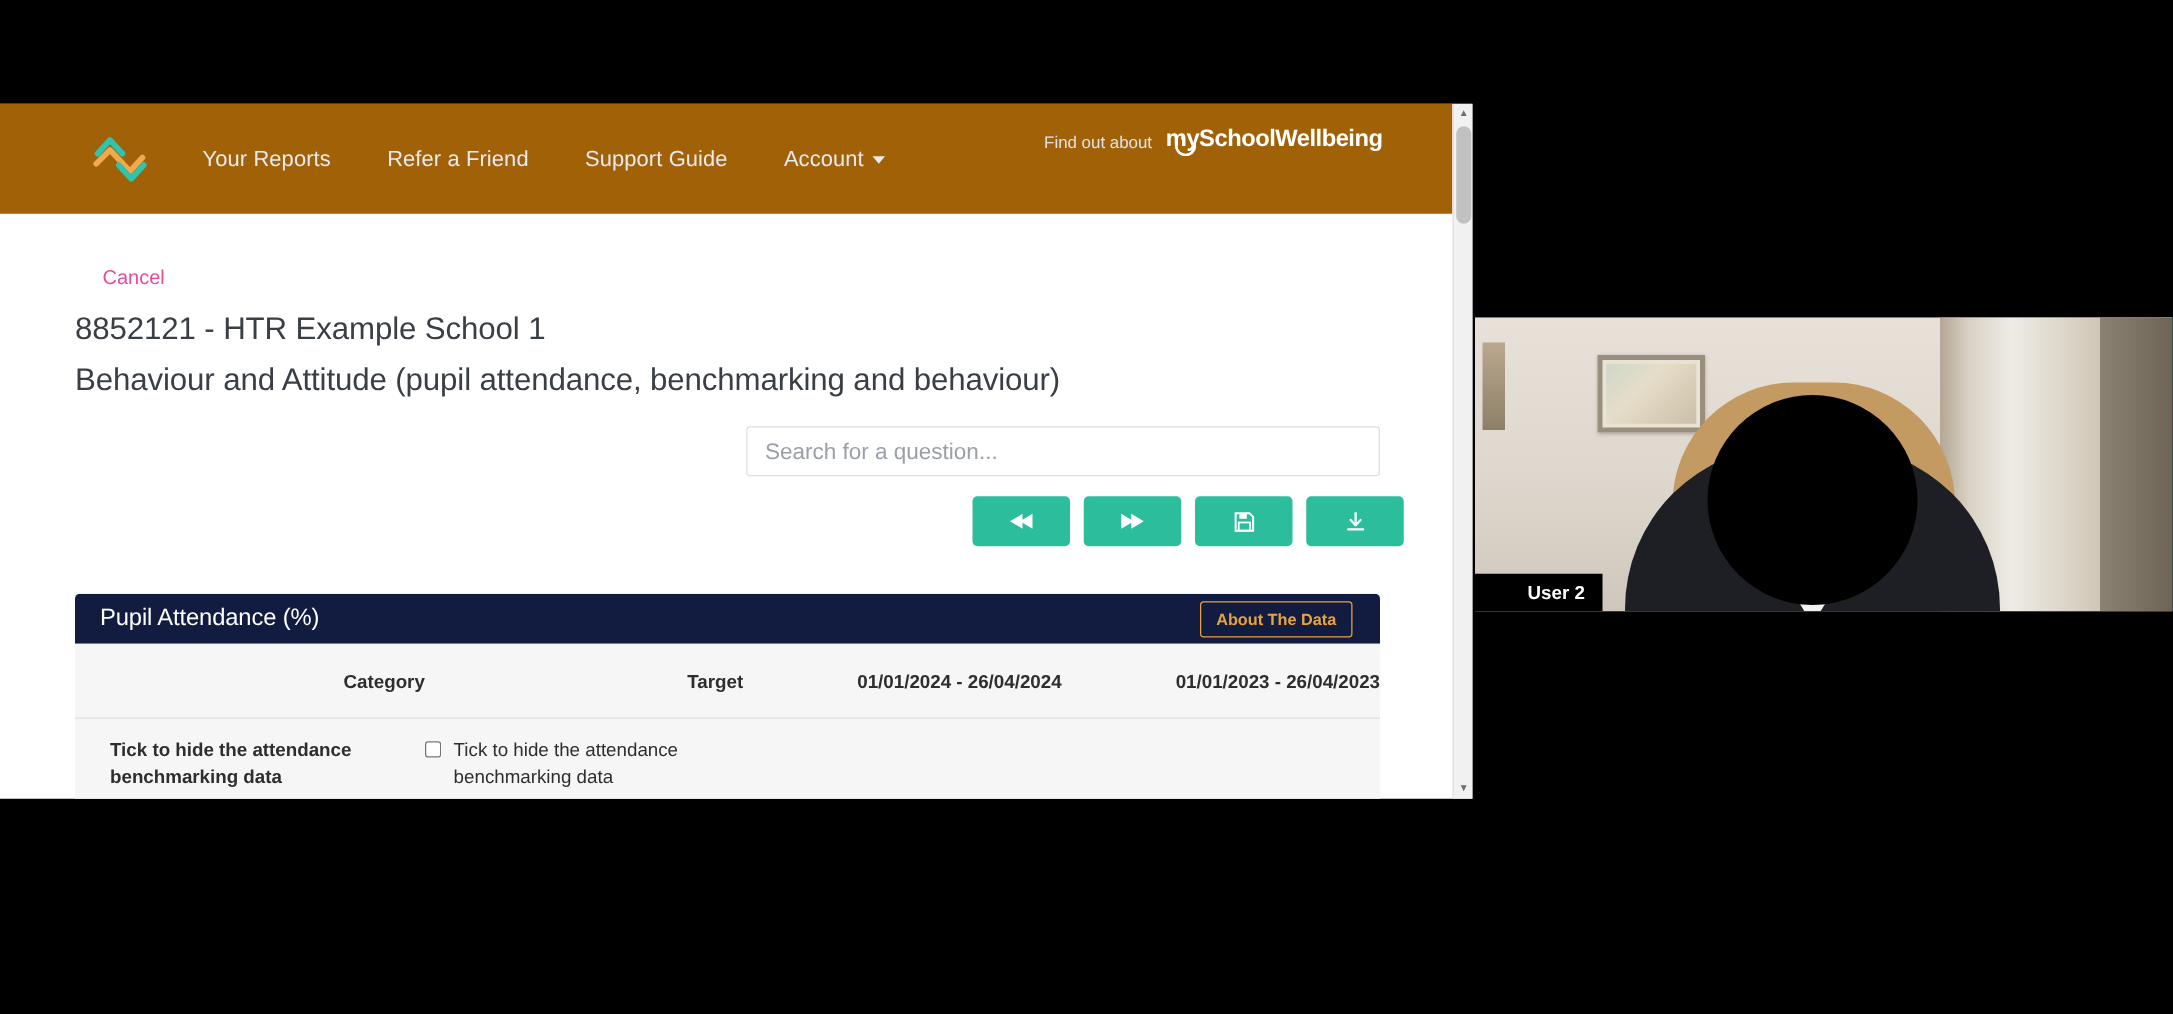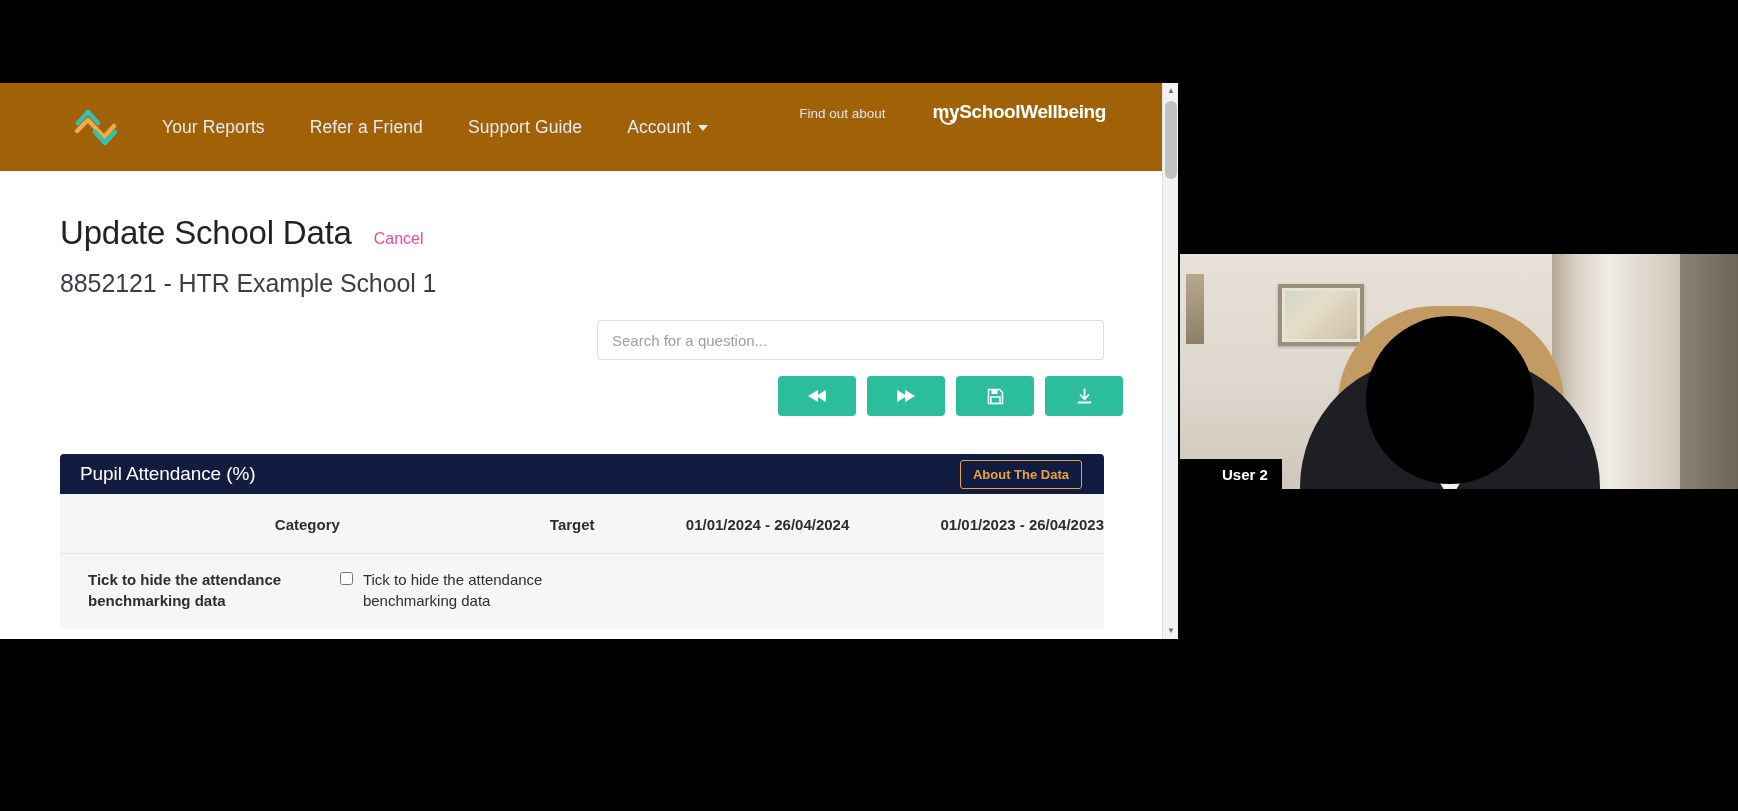--- a/index.html
+++ b/index.html
@@ -31,21 +31,21 @@
     color: #e8eaf2; font-size: 17.5px; letter-spacing: .1px;
     margin-right: 45px; white-space: nowrap; cursor: pointer;
   }
   .nav-link.caret::after {
     content: ""; display: inline-block; margin-left: 7px;
     border-left: 5px solid transparent; border-right: 5px solid transparent;
     border-top: 6px solid #e8eaf2; vertical-align: 2px;
   }
   .nav-right {
     position: absolute; right: 56px; top: 18px;
-    display: flex; align-items: flex-start; gap: 36px;
+    display: flex; align-items: flex-start;
   }
   .find-out {
     color: #dfe3ee; font-size: 13.5px; margin-right: 11px; margin-top: 5px;
     white-space: nowrap;
   }
   .ms-wordmark { position: relative; color: #fff; font-size: 19px; font-weight: bold;
     letter-spacing: -.4px; white-space: nowrap; }
   .ms-smile {
     position: absolute; left: 7px; top: 13px; width: 17px; height: 11px;
     border: 2px solid #fff; border-top: none;
@@ -72,21 +72,21 @@
   .section-line {
     font-size: 25px; color: #3a3f46; font-weight: 400;
     padding: 12px 0 0 60px; letter-spacing: -.1px;
   }
 
   
   .search-wrap { position: relative; margin-top: 22px; height: 44px; }
   .search-input {
     position: absolute; left: 597px; top: 0; width: 507px; height: 40px;
     border: 1px solid #dcdfe3; border-radius: 3px; background: #fff;
-    font-family: "Liberation Sans", sans-serif; font-size: 15px;
+    font-family: "Liberation Sans", sans-serif; font-size: 18px;
     color: #3a3f46; padding: 0 14px; outline: none;
   }
   .search-input::placeholder { color: #9aa0a6; }
 
   .action-row {
     position: absolute; left: 778px; top: 56px;
     display: flex; gap: 11px;
   }
   .act-btn {
     width: 78px; height: 40px; border: none; border-radius: 4px;
@@ -227,26 +227,26 @@
         <span class="ms-wordmark">
           <span>mySchoolWellbeing</span>
           <span class="ms-smile"></span>
         </span>
       </div>
     </div>
 
     <div class="page">
 
       <div class="title-row">
-        <span class="page-title">Update School Data</span>
         <span class="cancel-link">Cancel</span>
       </div>
 
       <div class="school-line">8852121 - HTR Example School 1</div>
 
+      <div class="section-line">Behaviour and Attitude (pupil attendance, benchmarking and behaviour)</div>
 
       <div class="search-wrap">
         <input class="search-input" type="text" placeholder="Search for a question..." style="">
 
         <div class="action-row">
 
           <button class="act-btn">
             <span>
               <svg width="20" height="14" viewBox="0 0 20 14">
                 <polygon points="9,7 19,1 19,13" fill="#fff"></polygon>

